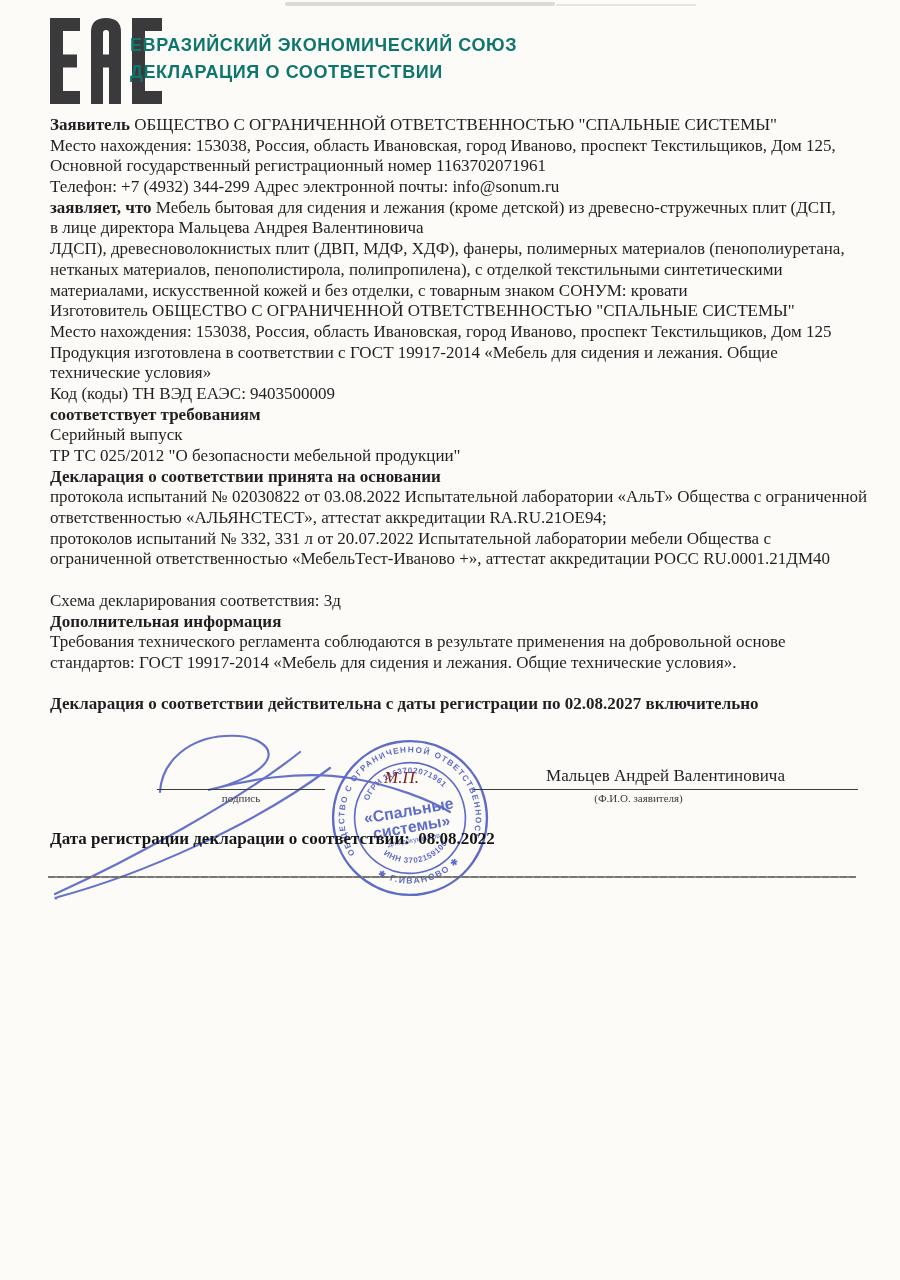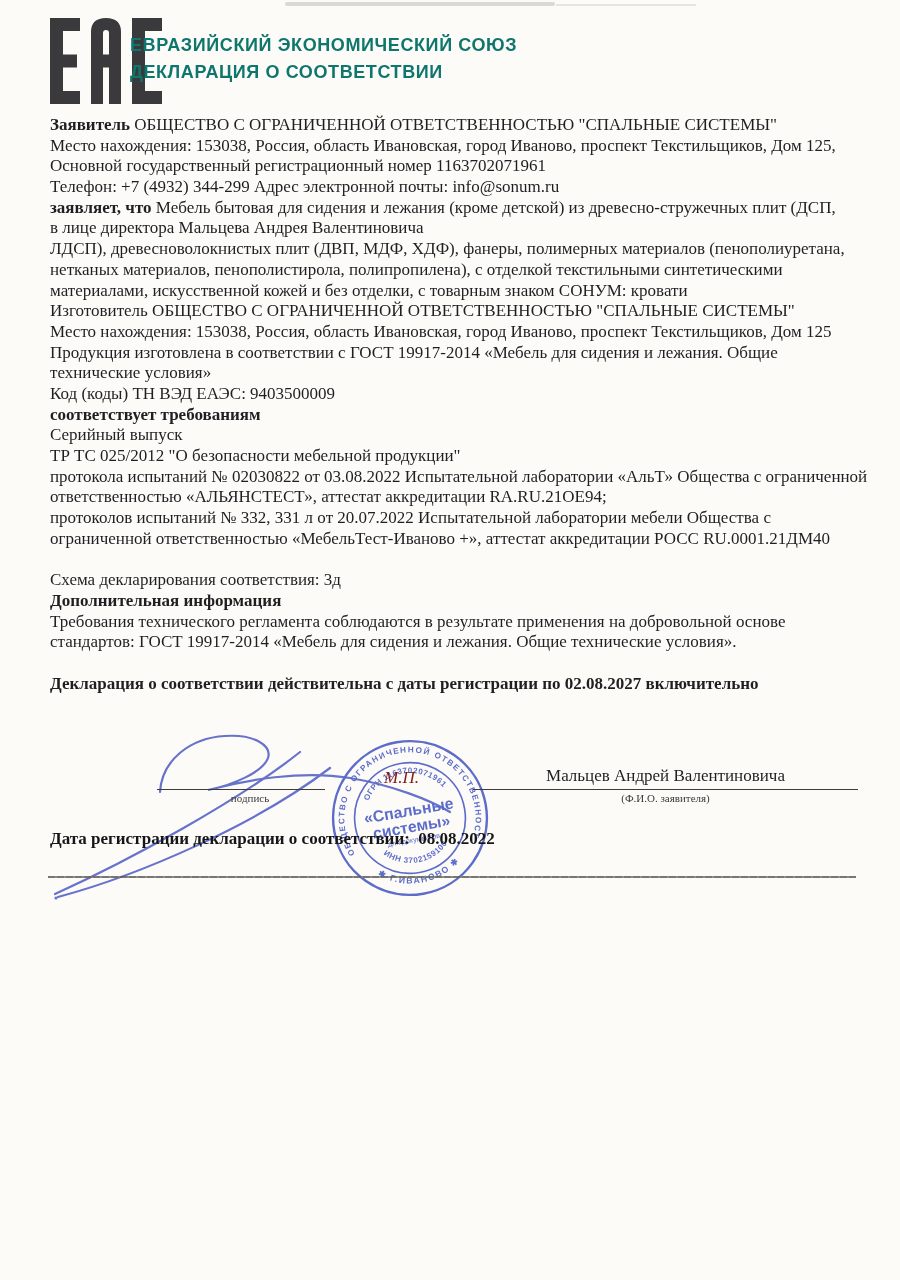--- a/index.html
+++ b/index.html
@@ -23,25 +23,25 @@
   .title-block{
     position:absolute;left:130px;top:24px;width:720px;text-align:left;
     font-family:"Liberation Sans",sans-serif;font-weight:bold;
     font-size:18px;line-height:27px;letter-spacing:.6px;color:#0f766e;margin-top:8px;
   }
   .doc-body{position:absolute;left:50px;top:115px;width:812px;}
   .doc-line{height:20.7px;line-height:20.7px;font-size:17px;white-space:pre;color:var(--text);}
   .doc-line .b{font-weight:bold;}
 
   .sig-line{position:absolute;left:157px;top:789px;width:168px;border-top:1.6px solid #3c3c3a;}
-  .sig-caption{position:absolute;left:166px;top:792px;width:168px;text-align:center;font-size:11px;color:#3a3a38;}
+  .sig-caption{position:absolute;left:157px;top:792px;width:168px;text-align:center;font-size:11px;color:#3a3a38;}
   .mp-label{position:absolute;left:384px;top:768px;font-size:17px;color:#7f1d1d;font-style:italic;}
   .fio-line{position:absolute;left:473px;top:789px;width:385px;border-top:1.6px solid #3c3c3a;}
   .fio-name{position:absolute;left:473px;top:766px;width:385px;text-align:center;font-size:17px;color:var(--text);}
-  .fio-caption{position:absolute;left:473px;top:792px;width:385px;text-align:center;font-size:11px;color:#3a3a38;}
+  .fio-caption{position:absolute;left:446px;top:792px;width:385px;text-align:center;font-size:11px;color:#3a3a38;}
 
   .reg-line{position:absolute;left:50px;font-size:17px;font-weight:bold;white-space:pre;color:#161618;}
   .reg-number{top:804px;}
   .reg-date{top:829px;}
 
   .bottom-rule{
     position:absolute;left:48px;top:876px;width:808px;height:2px;
     background:repeating-linear-gradient(90deg,#605f58 0 7px,#7d7b71 7px 9px);
     opacity:.85;
   }
@@ -91,20 +91,21 @@
       <div class="doc-line"><span>нетканых материалов, пенополистирола, полипропилена), с отделкой текстильными синтетическими</span></div>
       <div class="doc-line"><span>материалами, искусственной кожей и без отделки, с товарным знаком СОНУМ: кровати</span></div>
       <div class="doc-line"><span>Изготовитель ОБЩЕСТВО С ОГРАНИЧЕННОЙ ОТВЕТСТВЕННОСТЬЮ "СПАЛЬНЫЕ СИСТЕМЫ"</span></div>
       <div class="doc-line"><span>Место нахождения: 153038, Россия, область Ивановская, город Иваново, проспект Текстильщиков, Дом 125</span></div>
       <div class="doc-line"><span>Продукция изготовлена в соответствии с ГОСТ 19917-2014 «Мебель для сидения и лежания. Общие</span></div>
       <div class="doc-line"><span>технические условия»</span></div>
       <div class="doc-line"><span>Код (коды) ТН ВЭД ЕАЭС: 9403500009</span></div>
       <div class="doc-line"><span class="b">соответствует требованиям</span></div>
       <div class="doc-line"><span>Серийный выпуск</span></div>
       <div class="doc-line"><span>ТР ТС 025/2012 "О безопасности мебельной продукции"</span></div>
+      <div class="doc-line"><span class="b">Декларация о соответствии принята на основании</span></div>
       <div class="doc-line"><span>протокола испытаний № 02030822 от 03.08.2022 Испытательной лаборатории «АльТ» Общества с ограниченной</span></div>
       <div class="doc-line"><span>ответственностью «АЛЬЯНСТЕСТ», аттестат аккредитации RA.RU.21OE94;</span></div>
       <div class="doc-line"><span>протоколов испытаний № 332, 331 л от 20.07.2022 Испытательной лаборатории мебели Общества с</span></div>
       <div class="doc-line"><span>ограниченной ответственностью «МебельТест-Иваново +», аттестат аккредитации РОСС RU.0001.21ДМ40</span></div>
       <div class="doc-line"></div>
       <div class="doc-line"><span>Схема декларирования соответствия: 3д</span></div>
       <div class="doc-line"><span class="b">Дополнительная информация</span></div>
       <div class="doc-line"><span>Требования технического регламента соблюдаются в результате применения на добровольной основе</span></div>
       <div class="doc-line"><span>стандартов: ГОСТ 19917-2014 «Мебель для сидения и лежания. Общие технические условия».</span></div>
       <div class="doc-line"></div>

